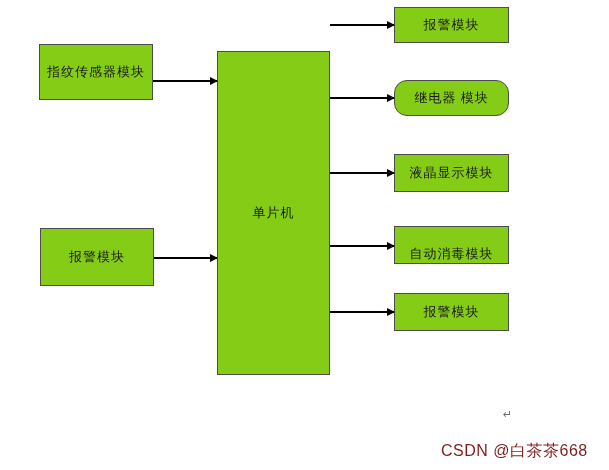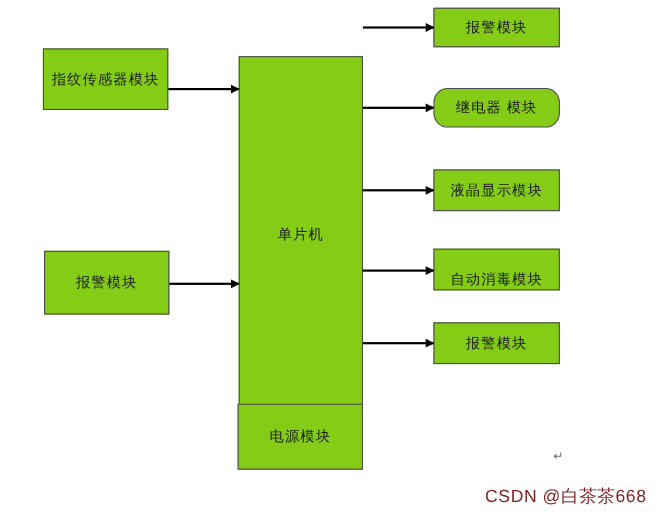--- a/index.html
+++ b/index.html
@@ -118,23 +118,20 @@
 
   <div class="node fingerprint">
     <span>指纹传感器模块</span>
   </div>
   <div class="node keypad">
     <span>报警模块</span>
   </div>
   <div class="node mcu">
     <span>单片机</span>
   </div>
-  <div class="node power">
-    <span>电源模块</span>
-  </div>
   <div class="node alarm">
     <span>报警模块</span>
   </div>
   <div class="node relay">
     <span>继电器 模块</span>
   </div>
   <div class="node lcd">
     <span>液晶显示模块</span>
   </div>
   <div class="node disinfect">

